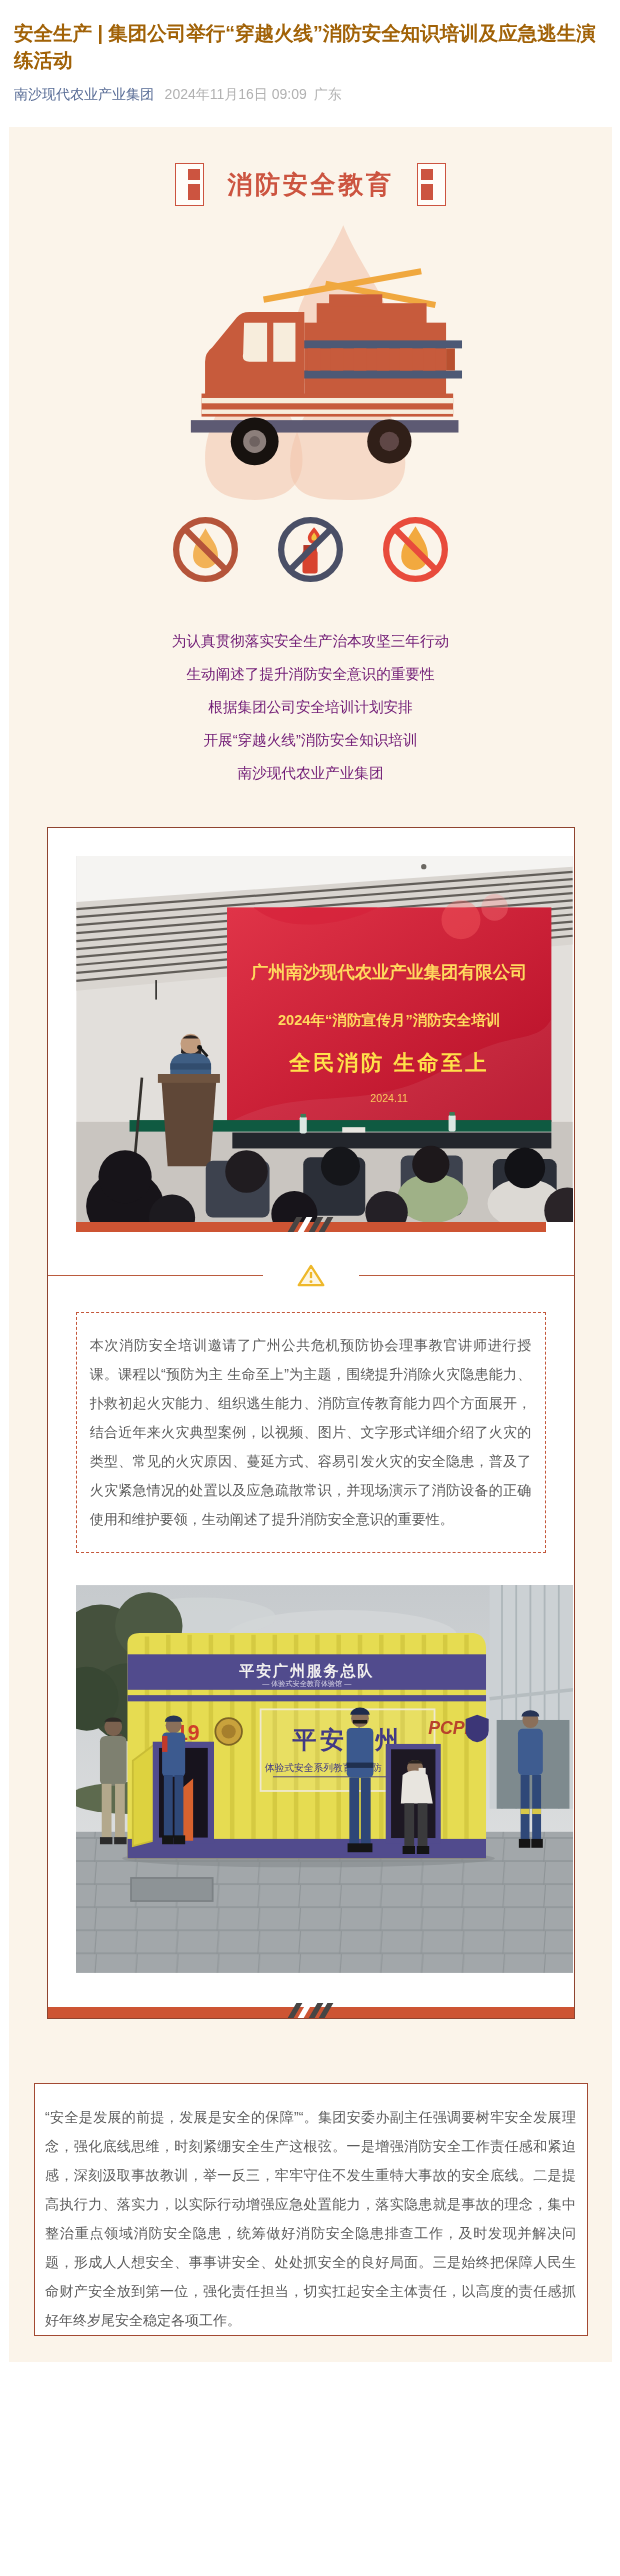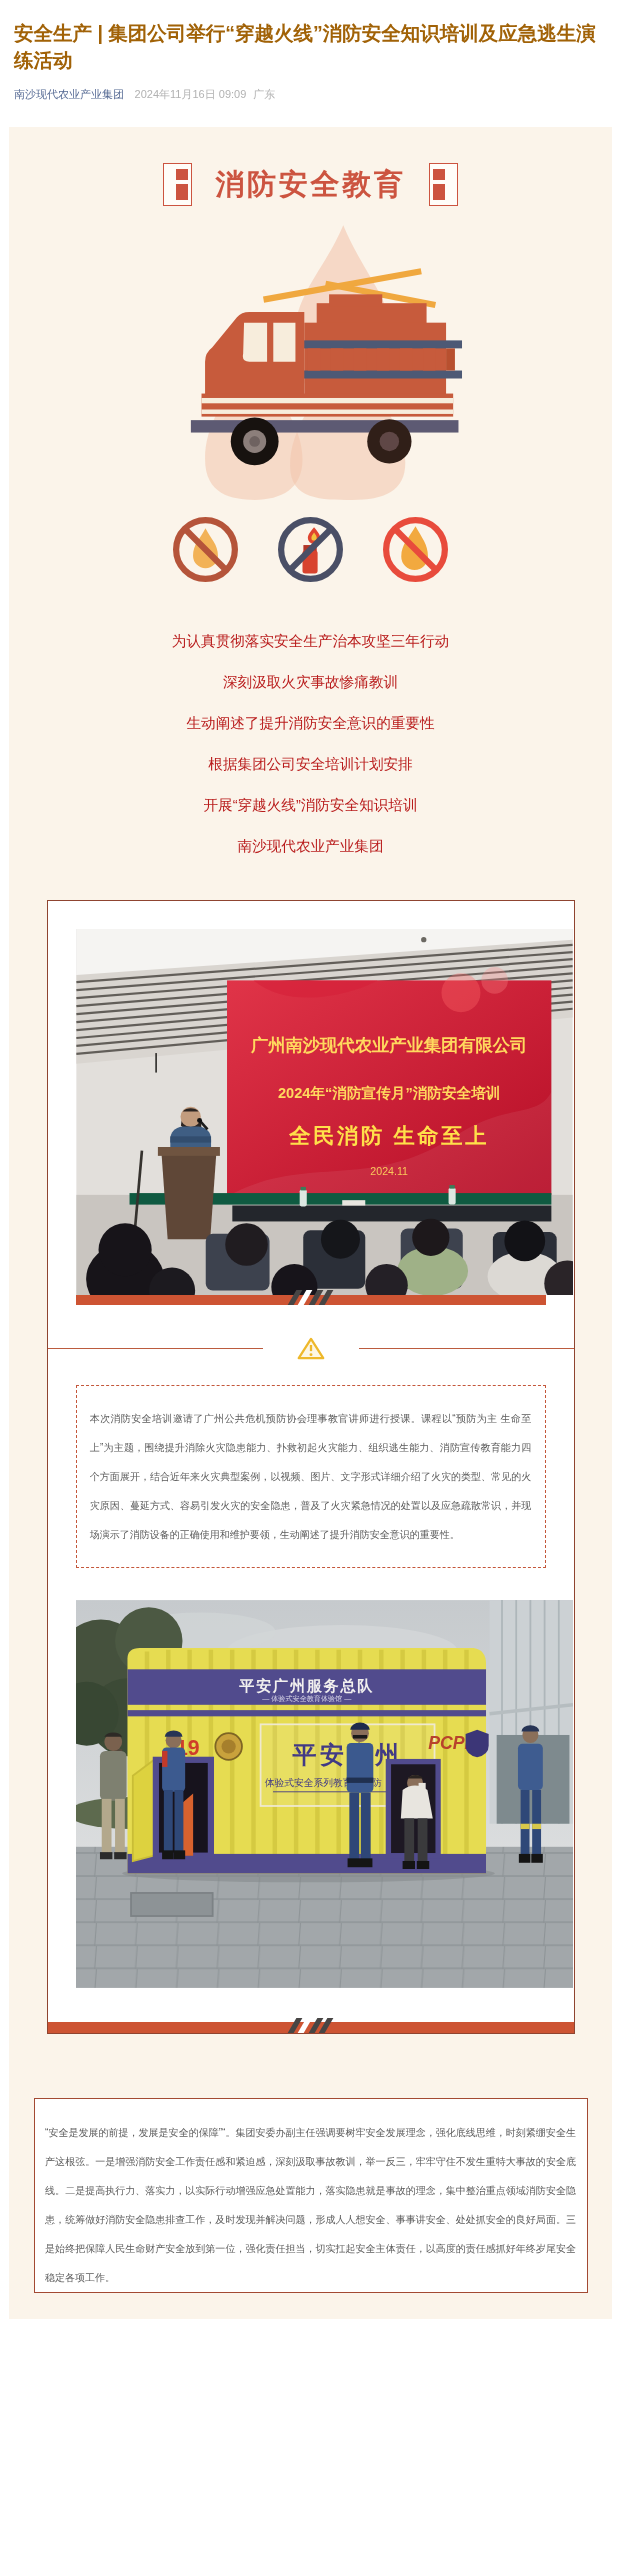--- a/index.html
+++ b/index.html
@@ -2,58 +2,58 @@
 <html style="font-size:14px"><head>
 <meta charset="utf-8">
 <style>
   html,body{margin:0;padding:0;background:#ffffff;}
   body{width:621px;font-family:"Liberation Sans","DejaVu Sans",sans-serif;-webkit-font-smoothing:antialiased;}
   .page{width:621px;padding-bottom:23px;}
 
   
   .hdr{padding:19.5px 14px 0;}
   .title{font-size:19.5px;line-height:27.5px;font-weight:bold;color:#a16207;margin:0 0 10.6px;}
-  .byline{font-size:11px;line-height:18.6px;}
+  .byline{font-size:14px;line-height:18.6px;}
   .byline .account{color:#576b95;margin-right:10.6px;text-decoration:none;cursor:pointer;}
   .byline .dt{color:#b2b2b2;margin-right:7px;}
   .byline .region{color:#b2b2b2;}
 
   
   .cream{margin:23px 9px 0;background:#fbf4ea;padding:34px 0 26px;}
 
   .banner{display:flex;align-items:center;justify-content:center;gap:23px;height:48px;}
-  .banner-text{font-size:29px;font-weight:bold;color:#cc5440;letter-spacing:2.7px;}
+  .banner-text{font-size:25px;font-weight:bold;color:#cc5440;letter-spacing:2.7px;}
   .bracket{position:relative;width:27px;height:41px;border:1.8px solid #cc5440;background:#fffdf9;}
   .bracket .sq1,.bracket .sq2{position:absolute;background:#cc5440;}
   .bracket.l .sq1{right:3.5px;top:4.4px;width:11.5px;height:11.5px;}
   .bracket.l .sq2{right:3.5px;top:19.5px;width:11.5px;height:16px;}
   .bracket.r .sq1{left:3.5px;top:4.4px;width:11.5px;height:11.5px;}
   .bracket.r .sq2{left:3.5px;top:19.5px;width:11.5px;height:16px;}
 
   .truck-wrap{text-align:center;margin-top:9px;}
   .icons-row{display:flex;justify-content:center;gap:32px;margin-top:10.6px;}
 
   .slogans{margin:39px 0 37px;text-align:center;}
-  .slogans p{margin:8px;font-size:14.6px;line-height:33px;color:#b91c1c;}
+  .slogans p{margin:0;font-size:14.6px;line-height:33px;color:#701a75;}
 
   
   .panel{width:528px;margin:0 auto;background:#ffffff;border:0.9px solid #8f4430;box-sizing:border-box;padding:28px 28px 0;}
   .photo{display:block;width:497px;}
   .bar{height:9.8px;background:#cd5433;position:relative;}
   .bar .slashes{position:absolute;left:50%;bottom:0;transform:translateX(-50%);display:flex;gap:4.4px;}
   .bar .slashes i{display:block;width:6.2px;height:15px;background:#474544;transform:skewX(-30deg);}
   .bar .slashes i.w{background:#ffffff;}
   .bar.full{margin:34px -28px 0;height:10.6px;}
 
   .warn-divider{display:flex;align-items:center;margin:31px -28px 24px;}
   .warn-divider .line{flex:1;height:0.9px;background:#bb5b3e;}
   .warn-divider svg{margin:0 34px;flex:0 0 auto;}
 
   .dashed-box{border:0.9px dashed #c4573b;padding:18px 13.3px;margin-bottom:27px;}
-  .dashed-box p,.final-box p{margin:0;font-size:10px;line-height:29px;color:#5c5c5c;text-align:justify;}
+  .dashed-box p,.final-box p{margin:0;font-size:14px;line-height:29px;color:#5c5c5c;text-align:justify;}
   .photo2-m{margin-top:32px;}
 
   .final-box{width:554px;margin:64px auto 0;background:#ffffff;border:0.9px solid #a34a33;box-sizing:border-box;padding:19.5px 10.6px 0;}
 </style>
 </head>
 <body>
 
 <div class="page">
 
   <div class="hdr">
@@ -139,21 +139,20 @@
       </svg>
       <svg width="73" height="73" viewBox="0 0 82 82">
         <path d="M41,15 C34,28 25,35 25,49 a15,15 0 0 0 30,0 C55,35 48,28 41,15 Z" fill="#f2a93f"></path>
         <circle cx="41" cy="41" r="33" fill="none" stroke="#e84b3c" stroke-width="7"></circle>
         <line x1="18" y1="18" x2="64" y2="64" stroke="#e84b3c" stroke-width="7"></line>
       </svg>
     </div>
 
     <div class="slogans">
       <p>为认真贯彻落实安全生产治本攻坚三年行动</p>
-      <p>深刻汲取火灾事故惨痛教训</p>
       <p>生动阐述了提升消防安全意识的重要性</p>
       <p>根据集团公司安全培训计划安排</p>
       <p>开展“穿越火线”消防安全知识培训</p>
       <p>南沙现代农业产业集团</p>
     </div>
 
     <div class="panel">
 
       <svg class="photo" height="366" viewBox="0 0 560 413">
         <rect width="560" height="413" fill="#e2dfdb"></rect>

